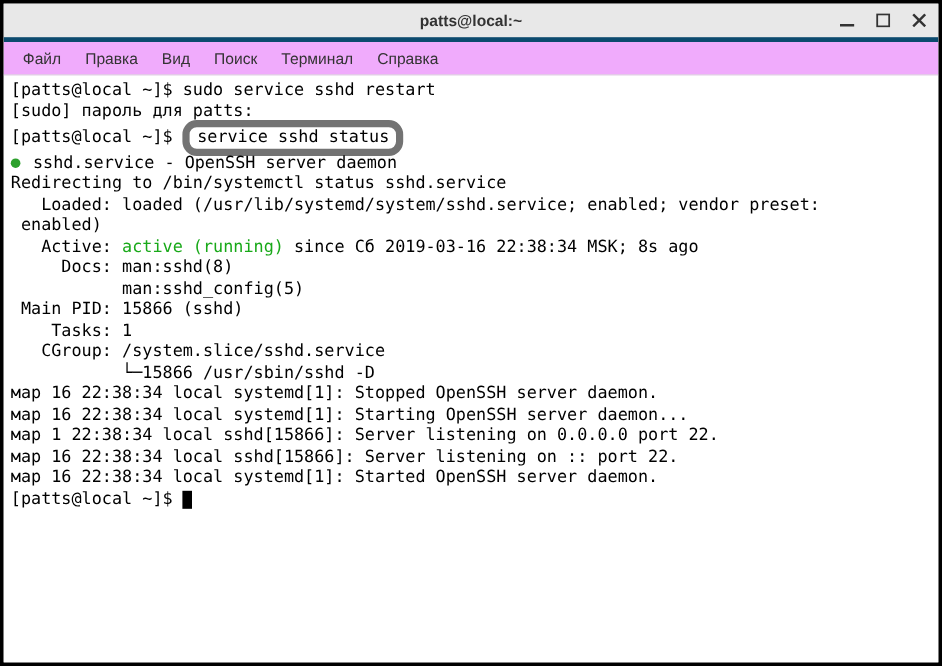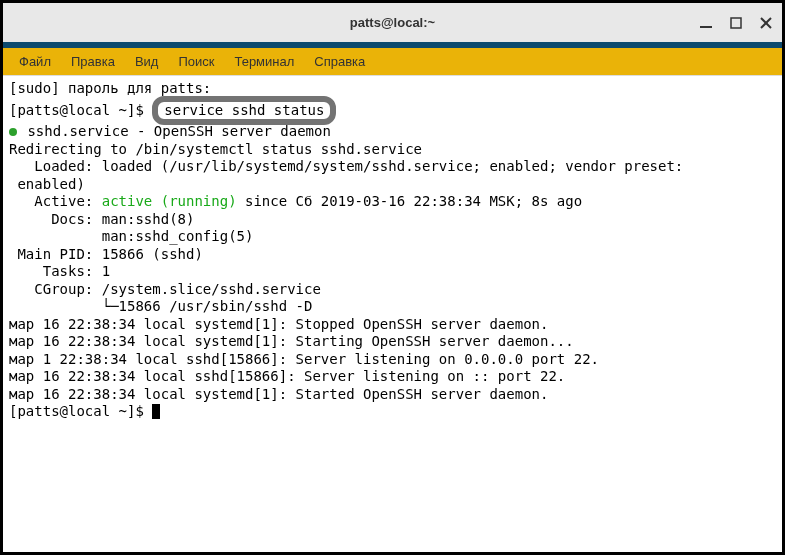--- a/index.html
+++ b/index.html
@@ -6,23 +6,23 @@
     body {
       font-family: sans-serif;
       background: #fff;
       width: 785px;
       height: 555px;
       border: 3px solid #000;
       display: flex;
       flex-direction: column;
     }
     .titlebar {
-      height: 45px;
+      height: 32px;
       background: #e8e8e8;
-      border-bottom: 6px solid #0c4a6e;
+      border-bottom: 4px solid #0c4a6e;
       display: flex;
       align-items: center;
       position: relative;
     }
     .title {
       position: absolute;
       left: 0; right: 0;
       text-align: center;
       font-size: 13px;
       font-weight: bold;
@@ -40,21 +40,21 @@
       height: 16px;
       display: flex;
       align-items: center;
       justify-content: center;
       font-size: 14px;
       color: #333;
       cursor: pointer;
     }
     .menubar {
       height: 28px;
-      background: #eab308;
+      background: #f0abfc;
       border-bottom: 1px solid #ddd;
       display: flex;
       align-items: center;
       padding: 0 8px;
       gap: 4px;
     }
     .menu-item {
       font-size: 13px;
       color: #333;
       padding: 4px 8px;
@@ -125,20 +125,21 @@
 <div class="menubar">
   <div class="menu-item">Файл</div>
   <div class="menu-item">Правка</div>
   <div class="menu-item">Вид</div>
   <div class="menu-item">Поиск</div>
   <div class="menu-item">Терминал</div>
   <div class="menu-item">Справка</div>
 </div>
 
 <div class="terminal">
+  <div class="line"><span>[patts@local ~]$ </span><span>sudo service sshd restart</span></div>
   <div class="line">[sudo] пароль для patts:</div>
   <div class="line"><span>[patts@local ~]$ </span><span class="highlight-box">service sshd status</span></div>
   <div class="line"><span class="dot-green"></span><span> sshd.service - OpenSSH server daemon</span></div>
   <div class="line">Redirecting to /bin/systemctl status sshd.service</div>
   <div class="line">   Loaded: loaded (/usr/lib/systemd/system/sshd.service; enabled; vendor preset:</div>
   <div class="line"> enabled)</div>
   <div class="line"><span>   Active: </span><span class="active-green">active (running)</span><span> since Сб 2019-03-16 22:38:34 MSK; 8s ago</span></div>
   <div class="line">     Docs: man:sshd(8)</div>
   <div class="line">           man:sshd_config(5)</div>
   <div class="line"> Main PID: 15866 (sshd)</div>

